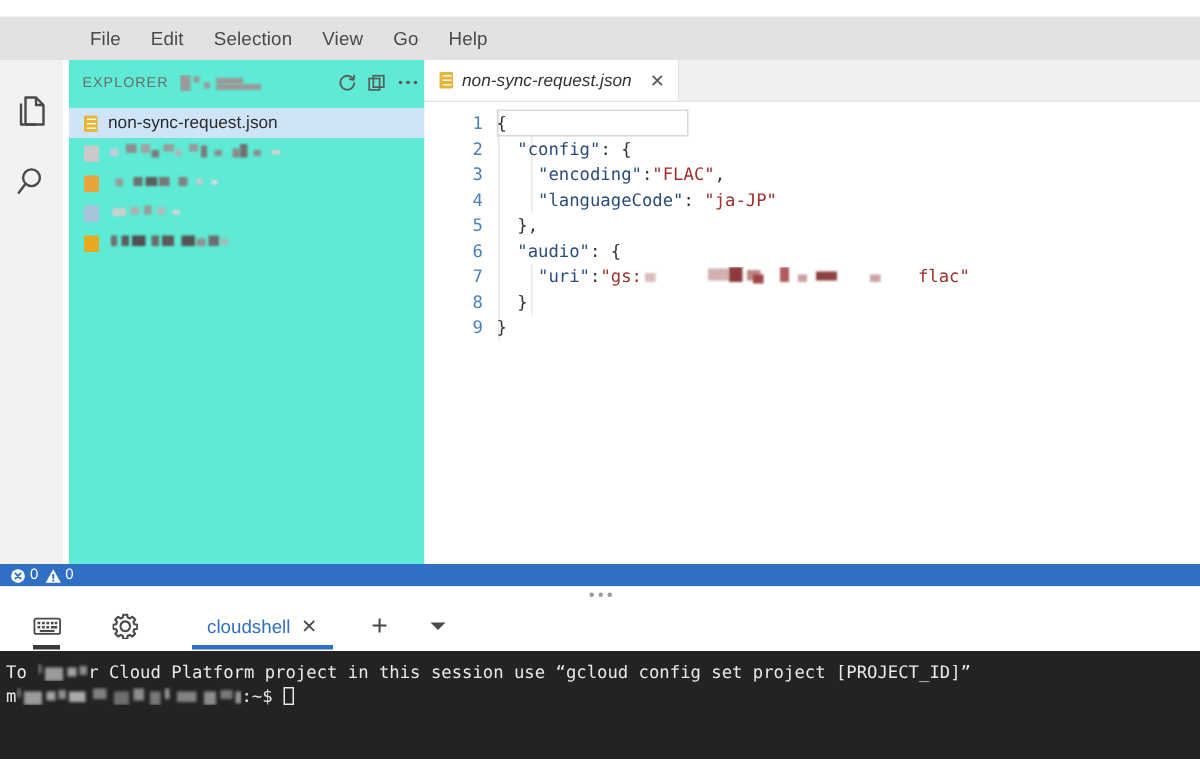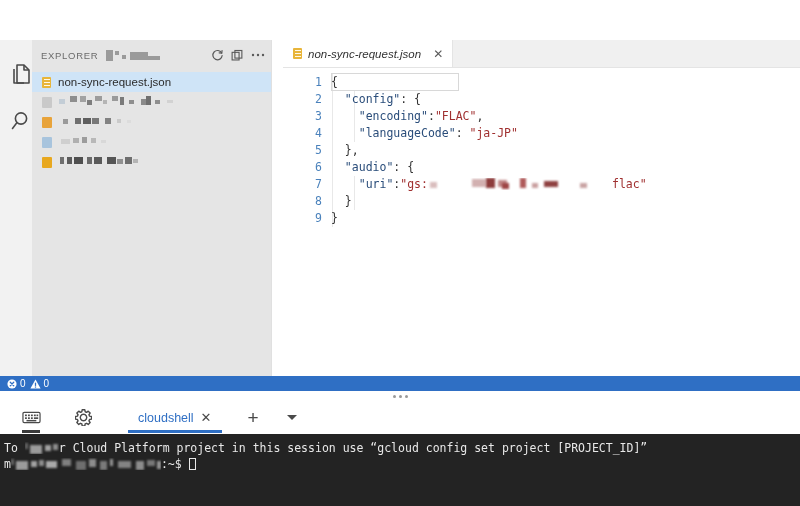--- a/index.html
+++ b/index.html
@@ -62,23 +62,23 @@
     display: flex;
     align-items: center;
     justify-content: center;
     cursor: pointer;
   }
   .act-icon svg { display: block; }
 
   
   .sidebar {
     position: absolute;
-    left: 32px; top: 40px;
+    left: 46px; top: 40px;
     width: 240px; height: 336px;
-    background: #e5e5e5;
+    background: #5eead4;
     border-right: 1px solid #e0e0e0;
   }
   .explorer-header {
     height: 30px;
     display: flex;
     align-items: center;
     padding: 0 6px 0 9px;
     gap: 4px;
   }
   .explorer-title {
@@ -405,20 +405,28 @@
     background: transparent;
   }
 </style>
 </head>
 <body>
 
 <div id="app">
 
   <div class="page-top-strip"></div>
 
+  <div class="menubar">
+    <div class="menu-item">File</div>
+    <div class="menu-item">Edit</div>
+    <div class="menu-item">Selection</div>
+    <div class="menu-item">View</div>
+    <div class="menu-item">Go</div>
+    <div class="menu-item">Help</div>
+  </div>
 
   <div class="activitybar">
     <div class="act-icon">
       <svg width="22" height="24" viewBox="0 0 22 24">
         <path d="M7 2 h7 l5 5 v13 h-12 z" fill="none" stroke="#4a4a4a" stroke-width="1.6" stroke-linejoin="round"></path>
         <path d="M14 2 v5 h5" fill="none" stroke="#4a4a4a" stroke-width="1.6" stroke-linejoin="round"></path>
         <path d="M4 6 v14 h10" fill="none" stroke="#4a4a4a" stroke-width="1.6" stroke-linejoin="round"></path>
       </svg>
     </div>
     <div class="act-icon">

